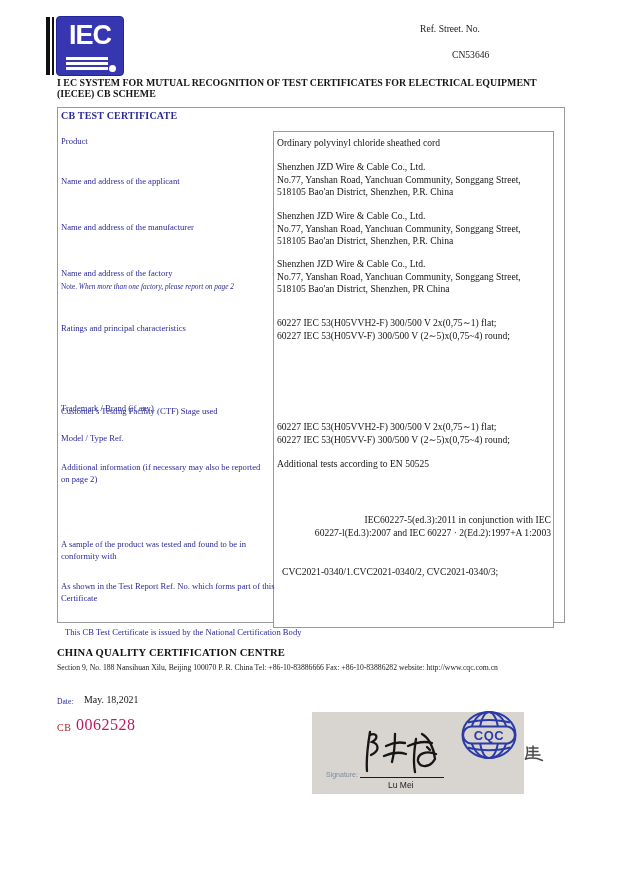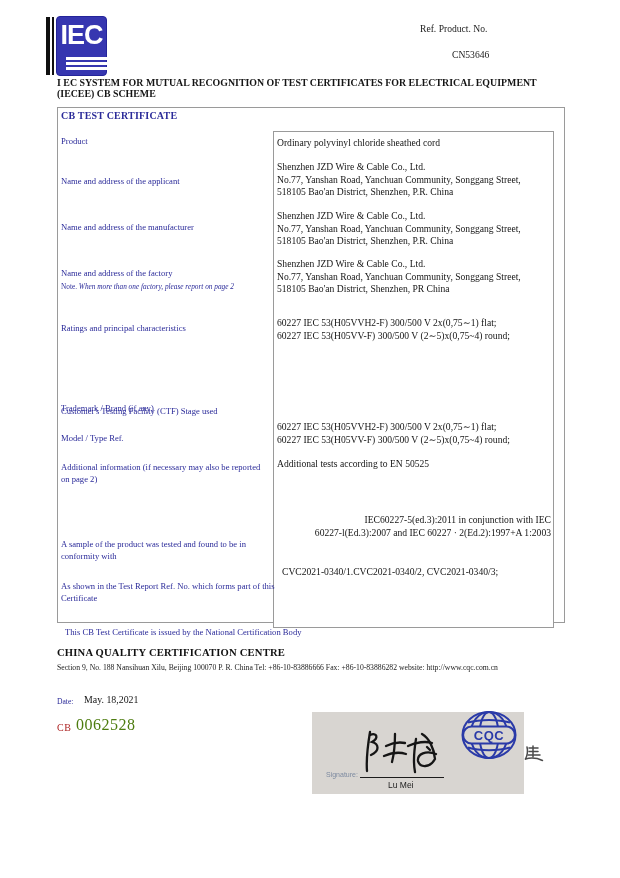--- a/index.html
+++ b/index.html
@@ -8,21 +8,21 @@
     position:relative; width:620px; height:878px; background:#ffffff;
     font-family:"Liberation Serif","DejaVu Serif",serif; color:#111;
     overflow:hidden;
   }
   .abs { position:absolute; }
 
   
   .iec-bar1 { left:46px; top:17px; width:4px; height:58px; background:#101010; }
   .iec-bar2 { left:52px; top:17px; width:2px; height:58px; background:#101010; }
   .iec-square {
-    left:56px; top:16px; width:51px; height:60px; background:#3636b0;
+    left:56px; top:16px; width:68px; height:60px; background:#3636b0;
     border:1px solid #24249a; border-radius:4px;padding-left:20px;
   }
   .iec-text {
     position:absolute; left:0; top:1px; width:100%; text-align:center;
     font-family:"Liberation Sans","DejaVu Sans",sans-serif;
     font-weight:bold; font-size:27px; color:#ffffff; letter-spacing:-1px;
     line-height:34px;
   }
   .iec-line { position:absolute; left:9px; width:42px; height:2.6px; background:#ffffff; }
   .iec-dot { position:absolute; left:52px; top:48px; width:7px; height:7px; border-radius:50%; background:#ffffff; }
@@ -44,21 +44,21 @@
 
   .issued-note { left:65px; top:627px; color:#2a2a99; font-size:8.6px; }
 
   .org-name { left:57px; top:647px; font-weight:bold; font-size:10.6px; color:#111; letter-spacing:0.2px; }
   .org-address { left:57px; top:663px; font-size:7.7px; color:#222; width:510px; }
 
   .date-label { left:57px; top:697px; color:#2a2a99; font-size:7.6px; }
   .date-value { left:84px; top:694px; color:#151515; font-size:9.9px; }
 
   .cb-prefix { left:57px; top:722px; color:#ab1f1f; font-size:10px; letter-spacing:0.5px; }
-  .cb-number { left:76px; top:716px; color:#4d7c0f; font-size:16px; letter-spacing:0.5px; }
+  .cb-number { left:76px; top:716px; color:#be185d; font-size:16px; letter-spacing:0.5px; }
 
   .sig-panel { left:312px; top:712px; width:212px; height:82px; background:#d8d5d1; }
   .sig-label { left:326px; top:771px; font-family:"Liberation Sans","DejaVu Sans",sans-serif; font-size:7px; color:#7d8aa0; }
   .sig-line { left:360px; top:777px; width:84px; height:1.2px; background:#1c1c1c; }
   .sig-name { left:388px; top:780px; font-family:"Liberation Sans","DejaVu Sans",sans-serif; font-size:8.5px; color:#222; }
   .handwriting { left:356px; top:726px; }
   .cqc-logo { left:460px; top:710px; }
   .stamp { left:524px; top:744px; }
 </style>
 </head>
@@ -69,21 +69,21 @@
   <div class="abs iec-bar1"></div>
   <div class="abs iec-bar2"></div>
   <div class="abs iec-square">
     <div class="iec-text">IEC</div>
     <div class="iec-line" style="top:40px;"></div>
     <div class="iec-line" style="top:45px;"></div>
     <div class="iec-line" style="top:50px;"></div>
     <div class="iec-dot"></div>
   </div>
 
-  <div class="abs ref-label">Ref. Product. No.</div>
+  <div class="abs ref-label">Ref. Street. No.</div>
   <div class="abs ref-number">CN53646</div>
 
   <div class="abs scheme-title">
     <div>I EC SYSTEM FOR MUTUAL RECOGNITION OF TEST CERTIFICATES FOR ELECTRICAL EQUIPMENT</div>
     <div>(IECEE) CB SCHEME</div>
   </div>
 
   <div class="abs outer-box"></div>
   <div class="abs inner-box"></div>
   <div class="abs cert-title">CB TEST CERTIFICATE</div>

